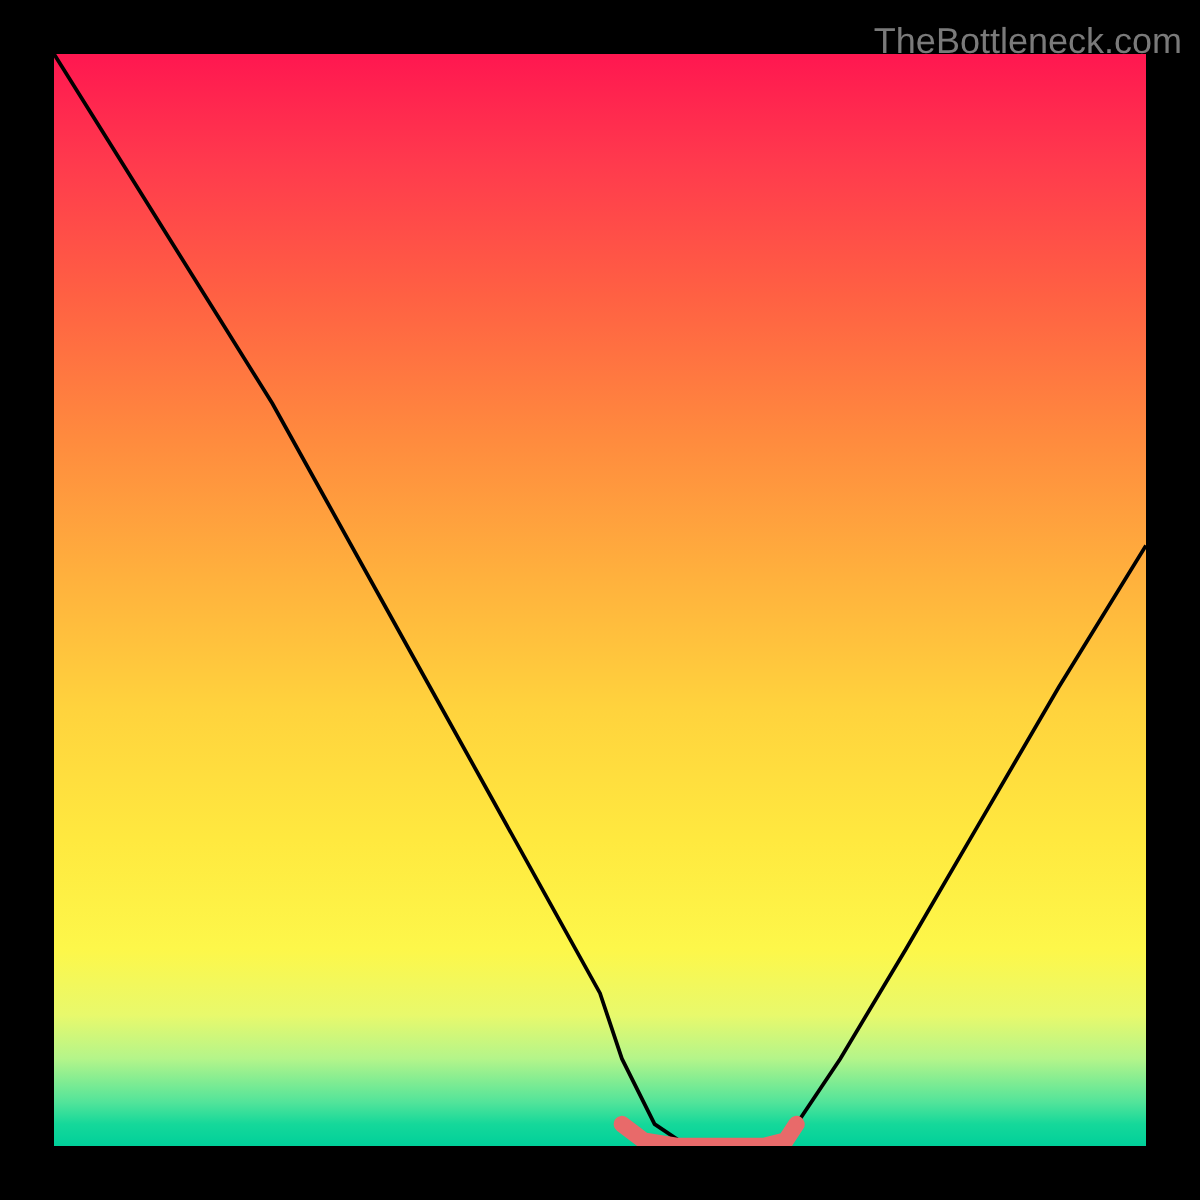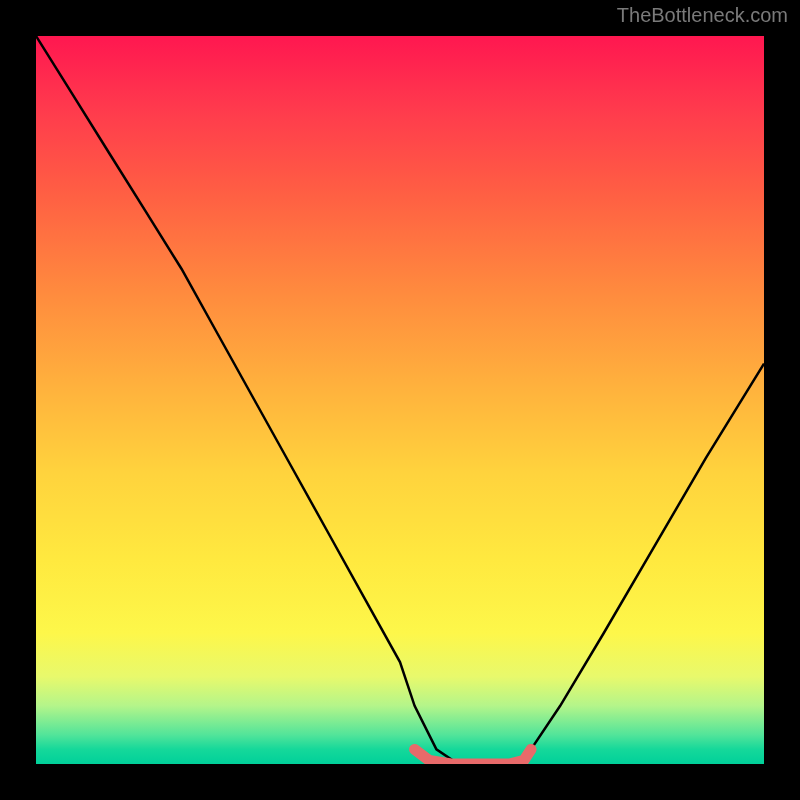--- a/index.html
+++ b/index.html
@@ -6,24 +6,24 @@
   body {
     width: 800px;
     height: 800px;
     background: #000;
     position: relative;
     overflow: hidden;
     font-family: Arial, sans-serif;
   }
   .watermark {
     position: absolute;
-    top: 4px;
+    top: 14px;
     right: 12px;
     color: #7a7a7a;
-    font-size: 20px;
+    font-size: 24px;
     font-weight: 500;
     z-index: 10;
   }
   .plot-area {
     position: absolute;
     left: 36px;
     top: 36px;
     width: 728px;
     height: 728px;
     overflow: hidden;

